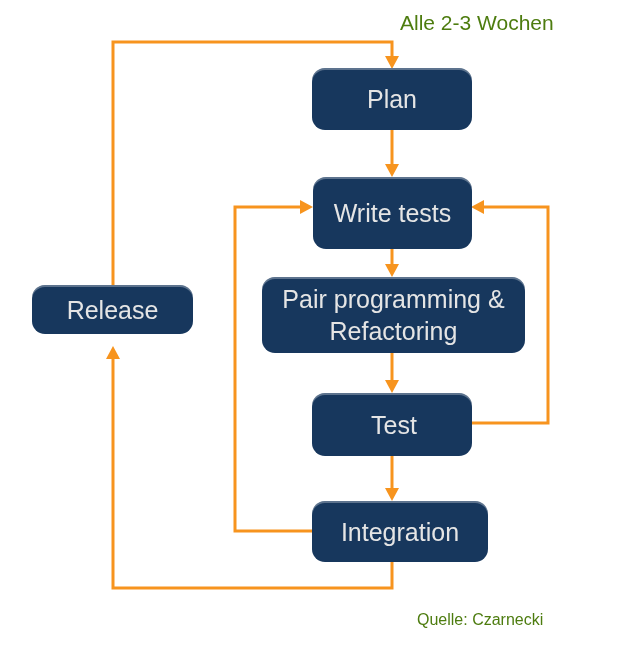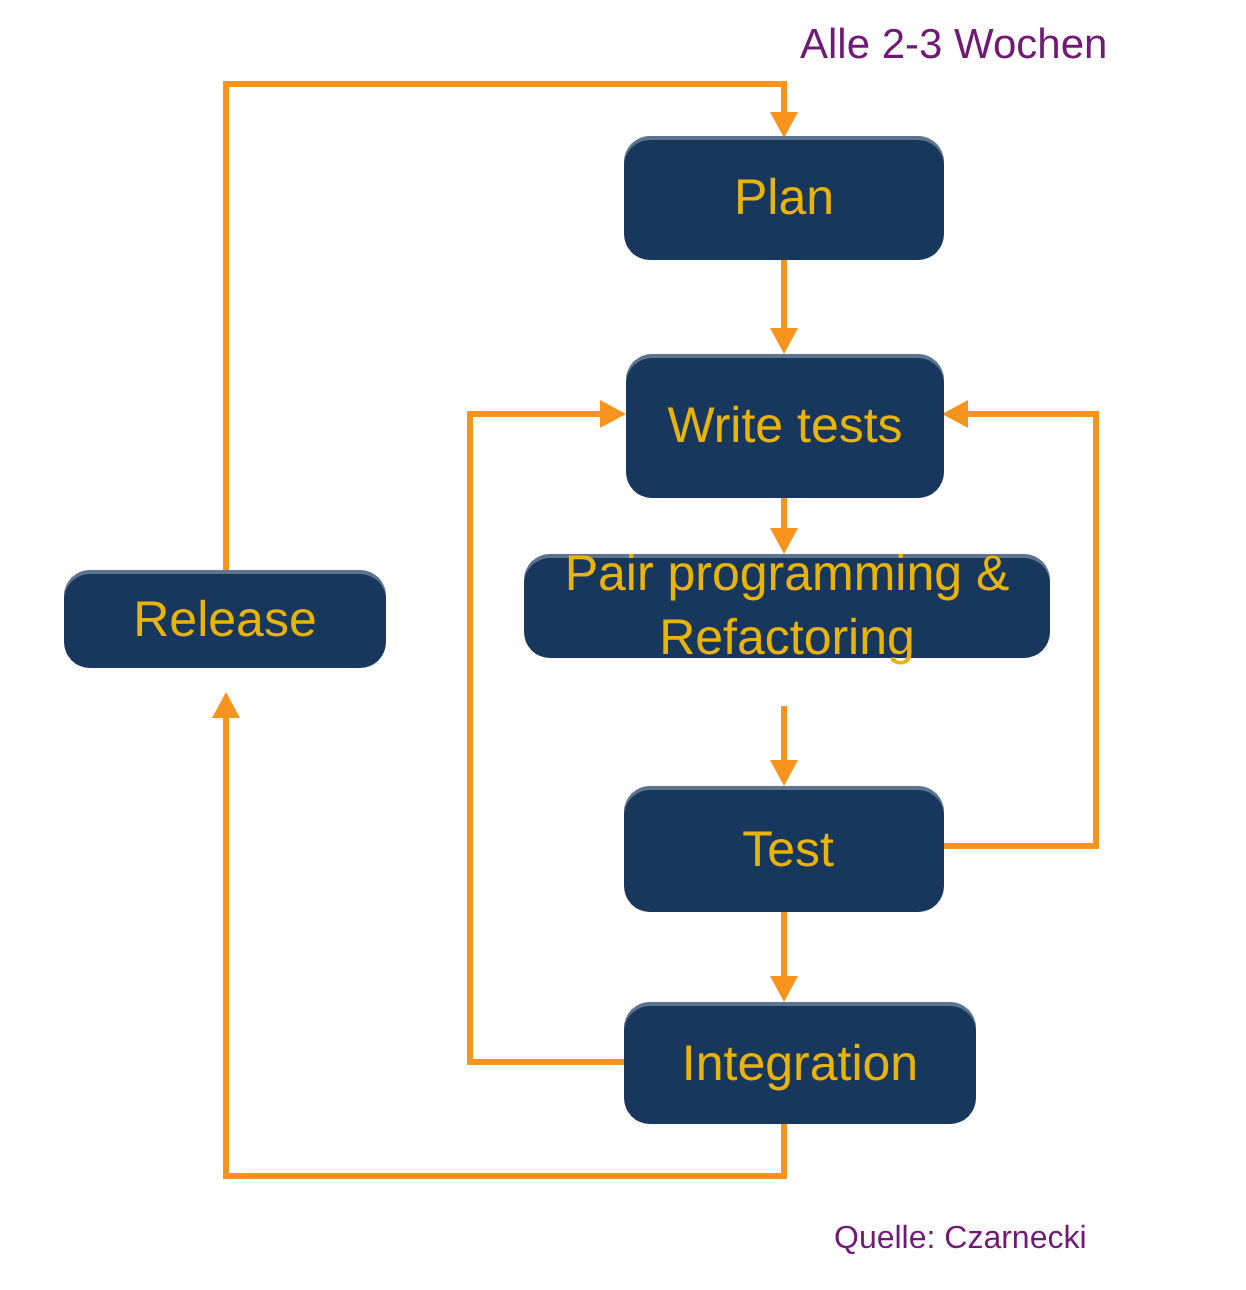--- a/index.html
+++ b/index.html
@@ -7,37 +7,37 @@
     position:relative;
     width:623px; height:645px;
     background:#ffffff;
     font-family:"Liberation Sans", sans-serif;
     overflow:hidden;
   }
   svg.connectors { position:absolute; left:0; top:0; width:623px; height:645px; }
   .node {
     position:absolute;
     background:#17375D;
-    color:#eab308;
+    color:#e5e5e5;
     border-radius:13px;
     display:flex; align-items:center; justify-content:center;
     text-align:center;
     font-size:25px;
     line-height:1.28;
     box-shadow: inset 0 2px 0 rgba(255,255,255,0.30);
     padding:0 8px;
     box-sizing:border-box;
   }
   #node-plan        { left:312px; top:68px;  width:160px; height:62px; }
   #node-write-tests { left:313px; top:177px; width:159px; height:72px; }
-  #node-pair        { left:262px; top:277px; width:263px; height:52px; }
+  #node-pair        { left:262px; top:277px; width:263px; height:76px; }
   #node-test        { left:312px; top:393px; width:160px; height:63px;padding-left:12px; }
   #node-integration { left:312px; top:501px; width:176px; height:61px; }
   #node-release     { left:32px;  top:285px; width:161px; height:49px; }
-  .annotation { position:absolute; color:#701a75; font-size:21px; white-space:nowrap; }
+  .annotation { position:absolute; color:#4d7c0f; font-size:21px; white-space:nowrap; }
   #label-cycle  { left:400px; top:11px; }
   #label-daily  { left:487px; top:519px; }
   #label-source { left:417px; top:611px; font-size:16px; }
 </style>
 </head>
 <body>
 
 <div class="canvas">
 
   <svg class="connectors" viewBox="0 0 623 645" fill="none" stroke="#F7941E" stroke-width="3">

